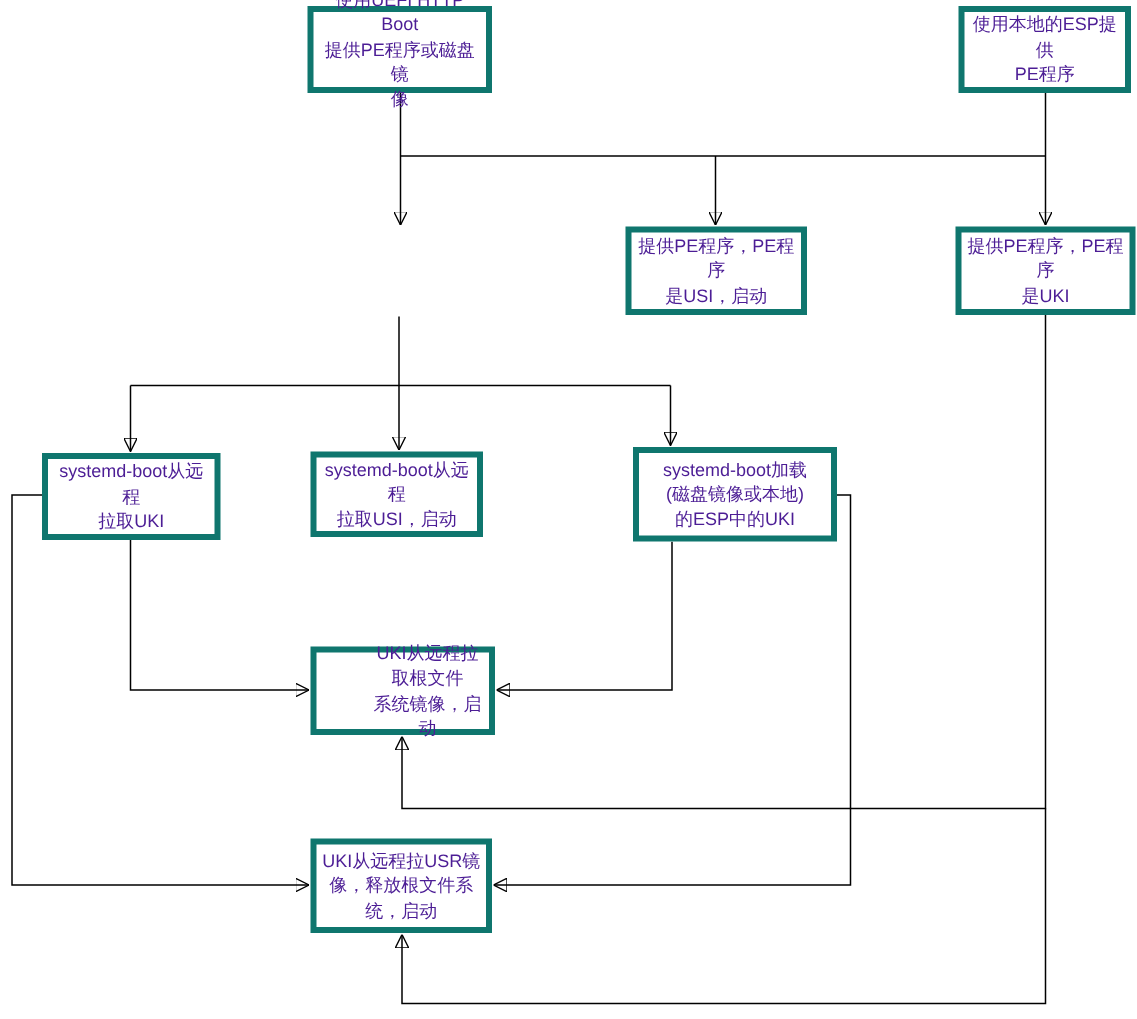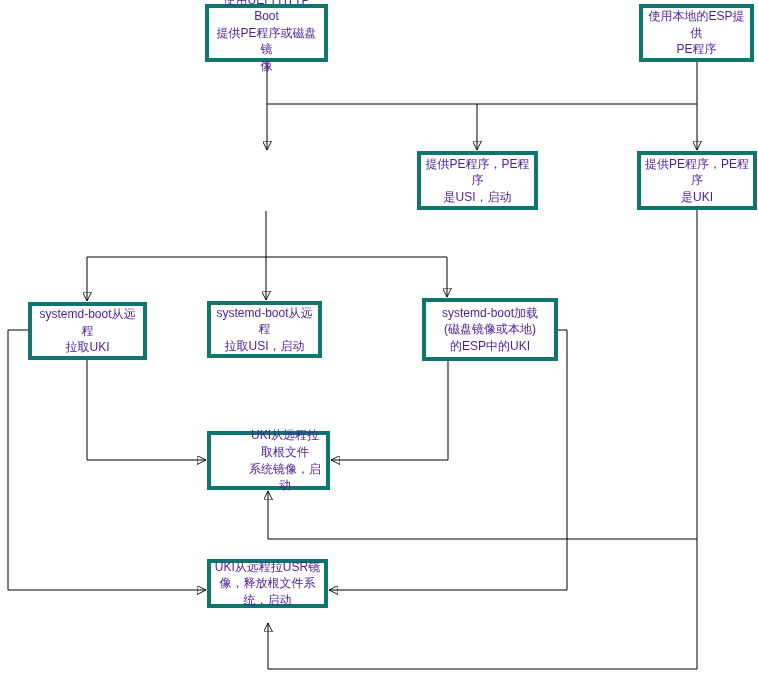--- a/index.html
+++ b/index.html
@@ -42,21 +42,21 @@
   
   .n0 { left:205px; top:4px;   width:123px; height:58px; }
   .n1 { left:639px; top:4px;   width:115px; height:58px; }
   .n2 { left:167px; top:151px; width:201px; height:60px; }
   .n3 { left:417px; top:151px; width:121px; height:59px; }
   .n4 { left:637px; top:151px; width:120px; height:59px; }
   .n5 { left:28px;  top:302px; width:119px; height:58px; }
   .n6 { left:207px; top:301px; width:115px; height:57px; }
   .n7 { left:390px; top:298px; width:136px; height:63px;margin-left:32px; }
   .n8 { left:207px; top:431px; width:123px; height:59px;padding-left:36px; }
-  .n9 { left:207px; top:559px; width:121px; height:49px; }
+  .n9 { left:207px; top:559px; width:121px; height:63px; }
 </style>
 </head>
 <body>
 
 <div class="canvas">
 
   <svg class="edges" width="758" height="679" viewBox="0 0 758 679" xmlns="http://www.w3.org/2000/svg">
     <defs>
       <marker id="arrow" viewBox="0 0 10 10" refX="10" refY="5" markerWidth="9" markerHeight="9" orient="auto">
         <path d="M0,0 L10,5 L0,10 Z" fill="#000000" stroke="none"></path>

